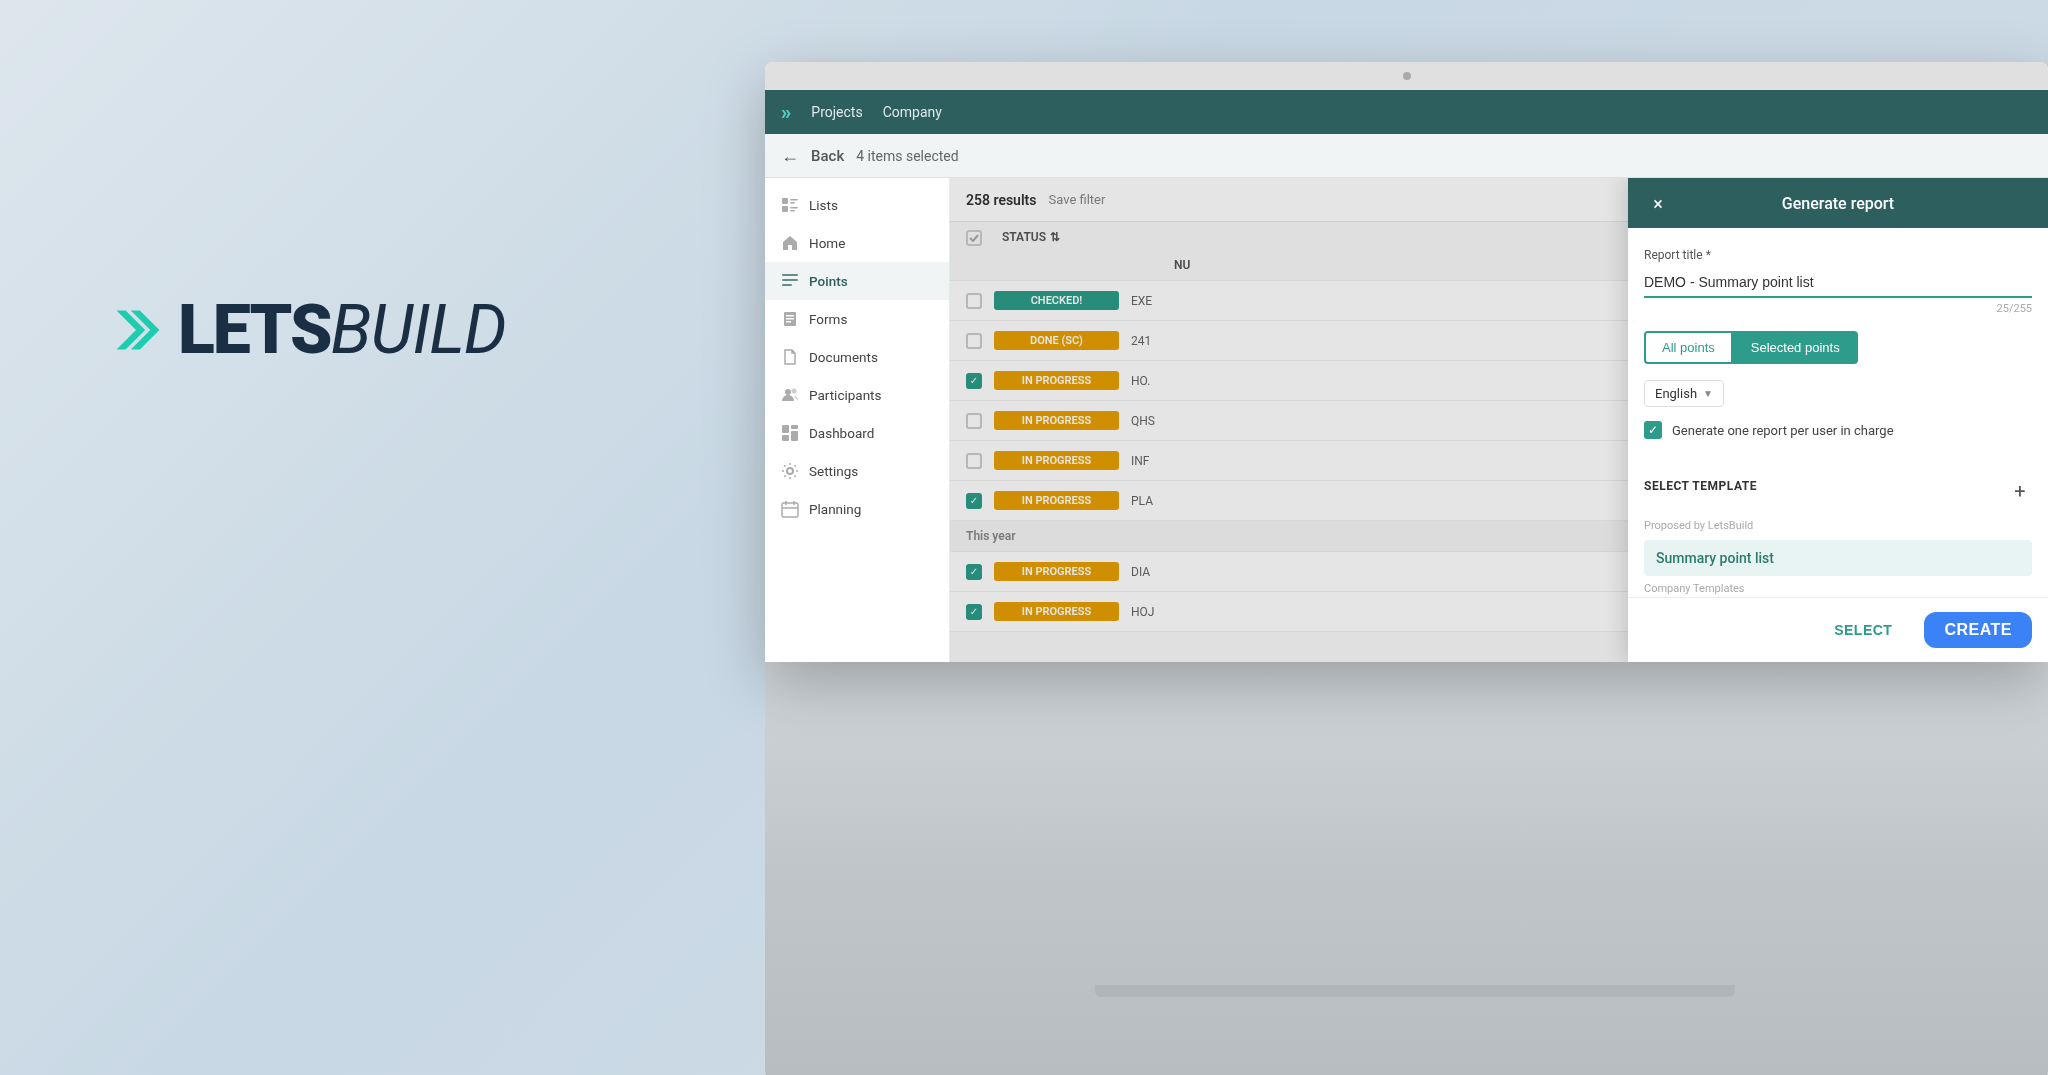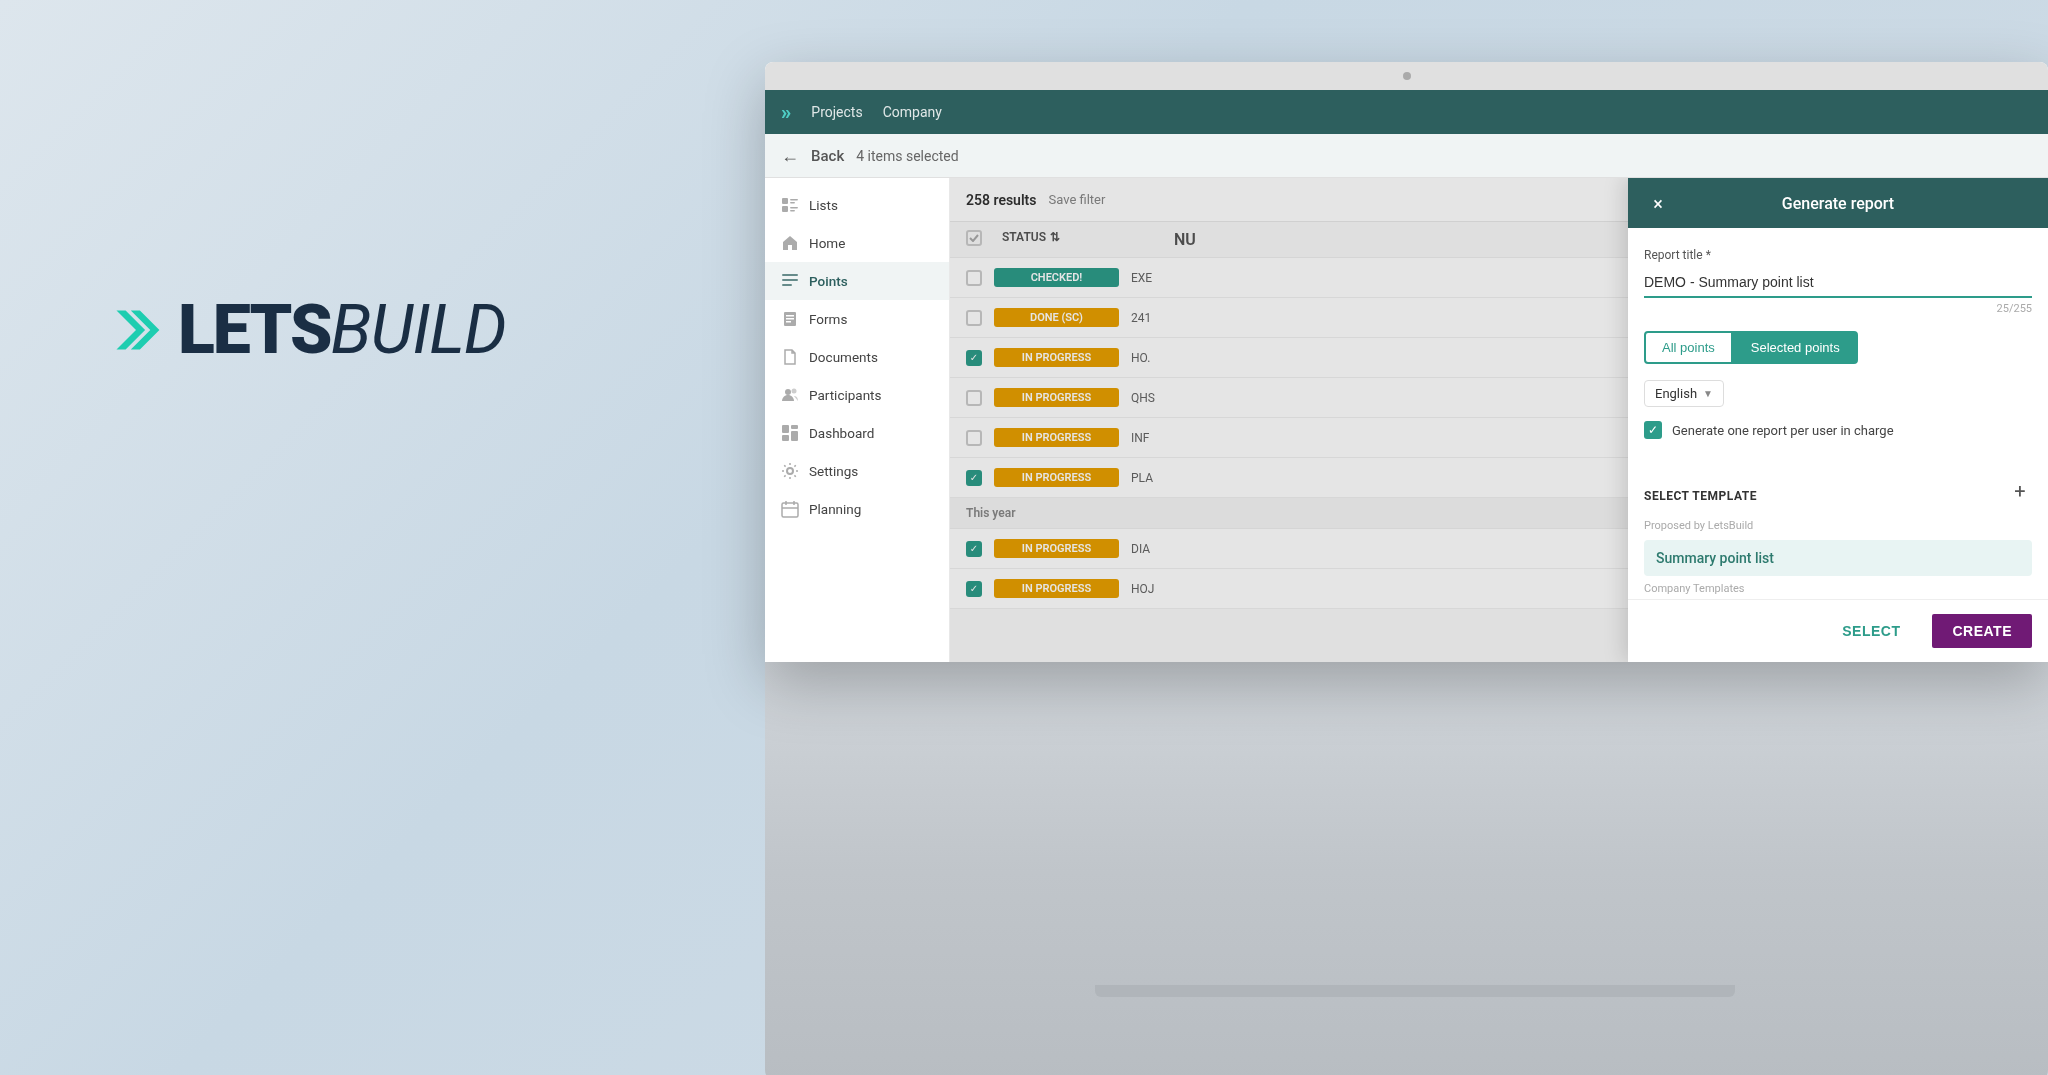--- a/index.html
+++ b/index.html
@@ -220,23 +220,24 @@
       font-size: 12px;
       color: #555;
       font-weight: 600;
       display: flex;
       align-items: center;
       gap: 4px;
     }
 
     .col-num {
       width: 50px;
-      font-size: 16px;
+      font-size: 12px;
       color: #555;
       font-weight: 600;
+      margin-top: 28px;
     }
 
     .table-row {
       display: flex;
       align-items: center;
       padding: 10px 16px;
       border-bottom: 1px solid #f0f0f0;
       gap: 12px;
       background: #fff;
     }
@@ -442,21 +443,21 @@
     }
 
     .checkbox-label {
       font-size: 13px;
       color: #444;
     }
 
     
     .section-header {
       display: flex;
-      align-items: flex-end;
+      align-items: flex-start;
       justify-content: space-between;
       margin-bottom: 12px;
       margin-top: 40px;
     }
 
     .section-title {
       font-size: 12px;
       font-weight: 700;
       color: #333;
       letter-spacing: 0.5px;
@@ -511,27 +512,27 @@
       border: none;
       color: #2d9c8a;
       font-size: 14px;
       font-weight: 600;
       cursor: pointer;
       letter-spacing: 0.5px;
     }
 
     .btn-create {
       padding: 9px 20px;
-      background: #701a75;
+      background: #3b82f6;
       border: none;
       color: white;
-      font-size: 14px;
+      font-size: 16px;
       font-weight: 600;
       cursor: pointer;
-      border-radius: 2px;
+      border-radius: 12px;
       letter-spacing: 0.5px;
     }
 
     
     .device-bottom {
       position: absolute;
       left: 765px;
       top: 662px;
       width: 1283px;
       height: 420px;

